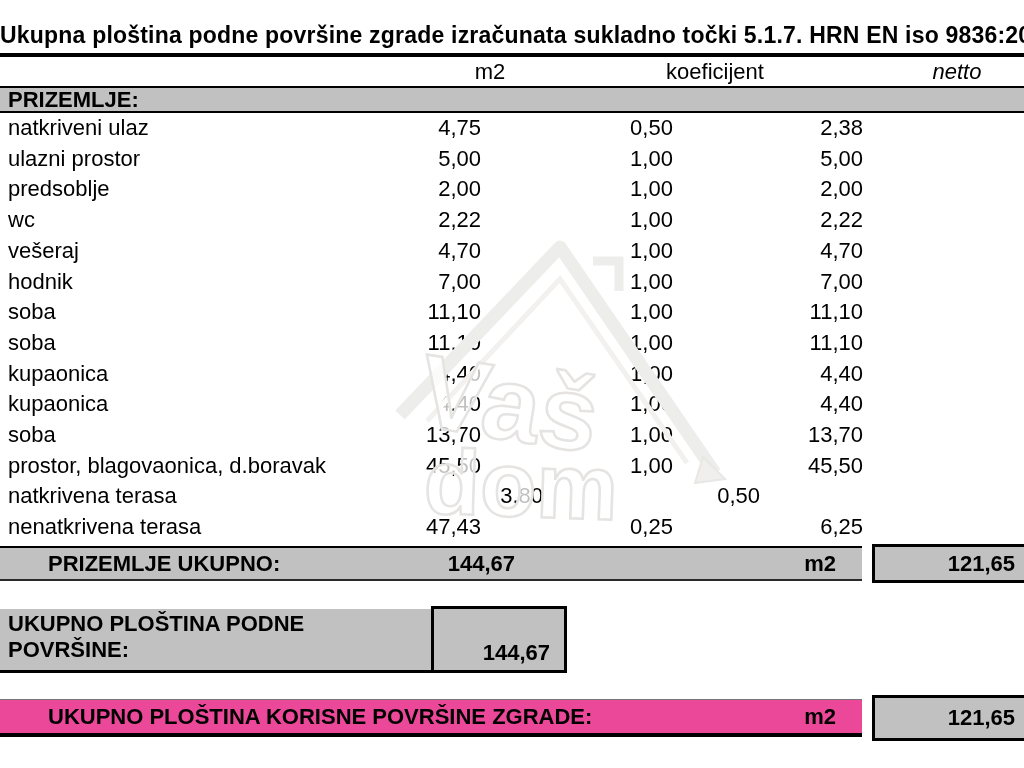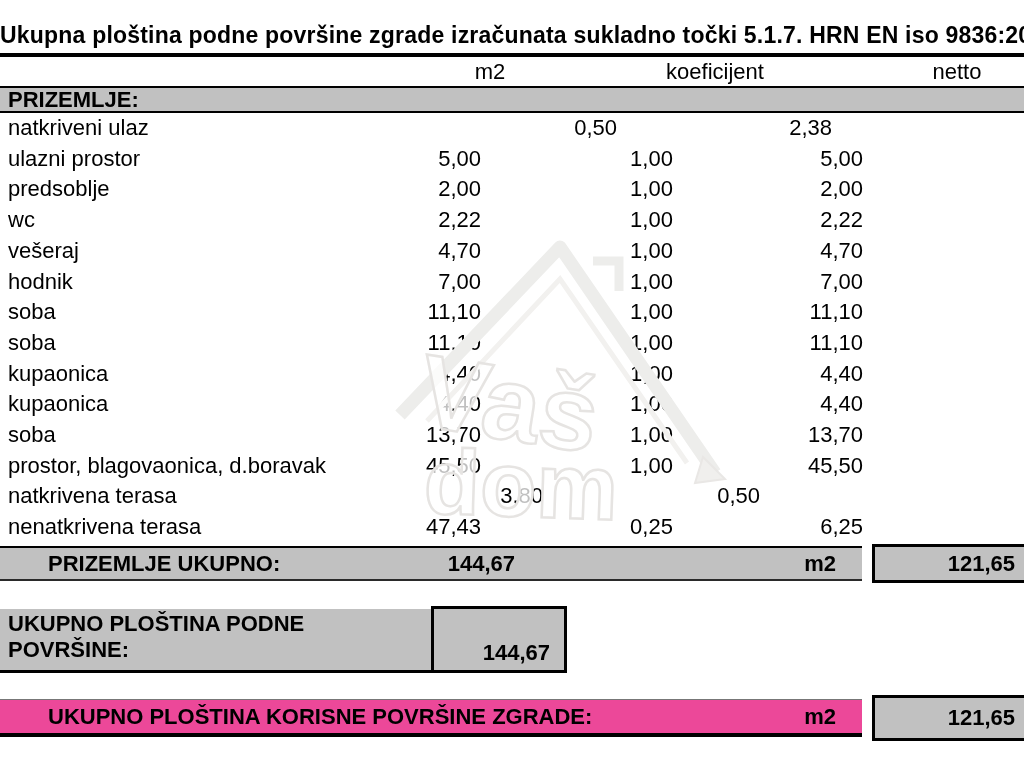--- a/index.html
+++ b/index.html
@@ -10,21 +10,21 @@
   }
   
   .title{
     position:absolute;left:0;top:22px;white-space:nowrap;
     font-size:23px;font-weight:bold;letter-spacing:0.2px;
   }
   .title-rule{position:absolute;left:0;top:53px;width:1024px;height:4px;background:#000;}
   
   .col-headers{position:absolute;left:0;top:58px;width:1024px;height:28px;font-size:22px;}
   .col-h{position:absolute;transform:translateX(-50%);line-height:28px;white-space:nowrap;}
-  .col-h.m2{left:490px;} .col-h.koef{left:715px;} .col-h.netto{left:957px;}
+  .col-h.m2{left:490px;} .col-h.koef{left:715px;} .col-h.netto{left:957px;font-style:italic;}
   
   .section-bar{
     position:absolute;left:0;top:86px;width:1024px;height:23px;
     background:#c1c1c1;border-top:2px solid #000;border-bottom:2px solid #000;
     font-weight:bold;font-size:22px;line-height:23px;padding-left:8px;box-sizing:content-box;
   }
   
   .rows{position:absolute;left:0;top:113px;width:863px;}
   .row{display:flex;height:30.71px;line-height:30.71px;font-size:22px;}
   .c-label{width:400px;padding-left:8px;box-sizing:border-box;white-space:nowrap;}
@@ -83,20 +83,21 @@
     <span class="col-h netto">netto</span>
   </div>
 
   <div class="section-bar">
     <span>PRIZEMLJE:</span>
   </div>
 
   <div class="rows">
     <div class="row">
       <span class="c-label">natkriveni ulaz</span>
+      <span class="c-m2">4,75</span>
       <span class="c-koef">0,50</span>
       <span class="c-netto">2,38</span>
     </div>
     <div class="row">
       <span class="c-label">ulazni prostor</span>
       <span class="c-m2">5,00</span>
       <span class="c-koef">1,00</span>
       <span class="c-netto">5,00</span>
     </div>
     <div class="row">

